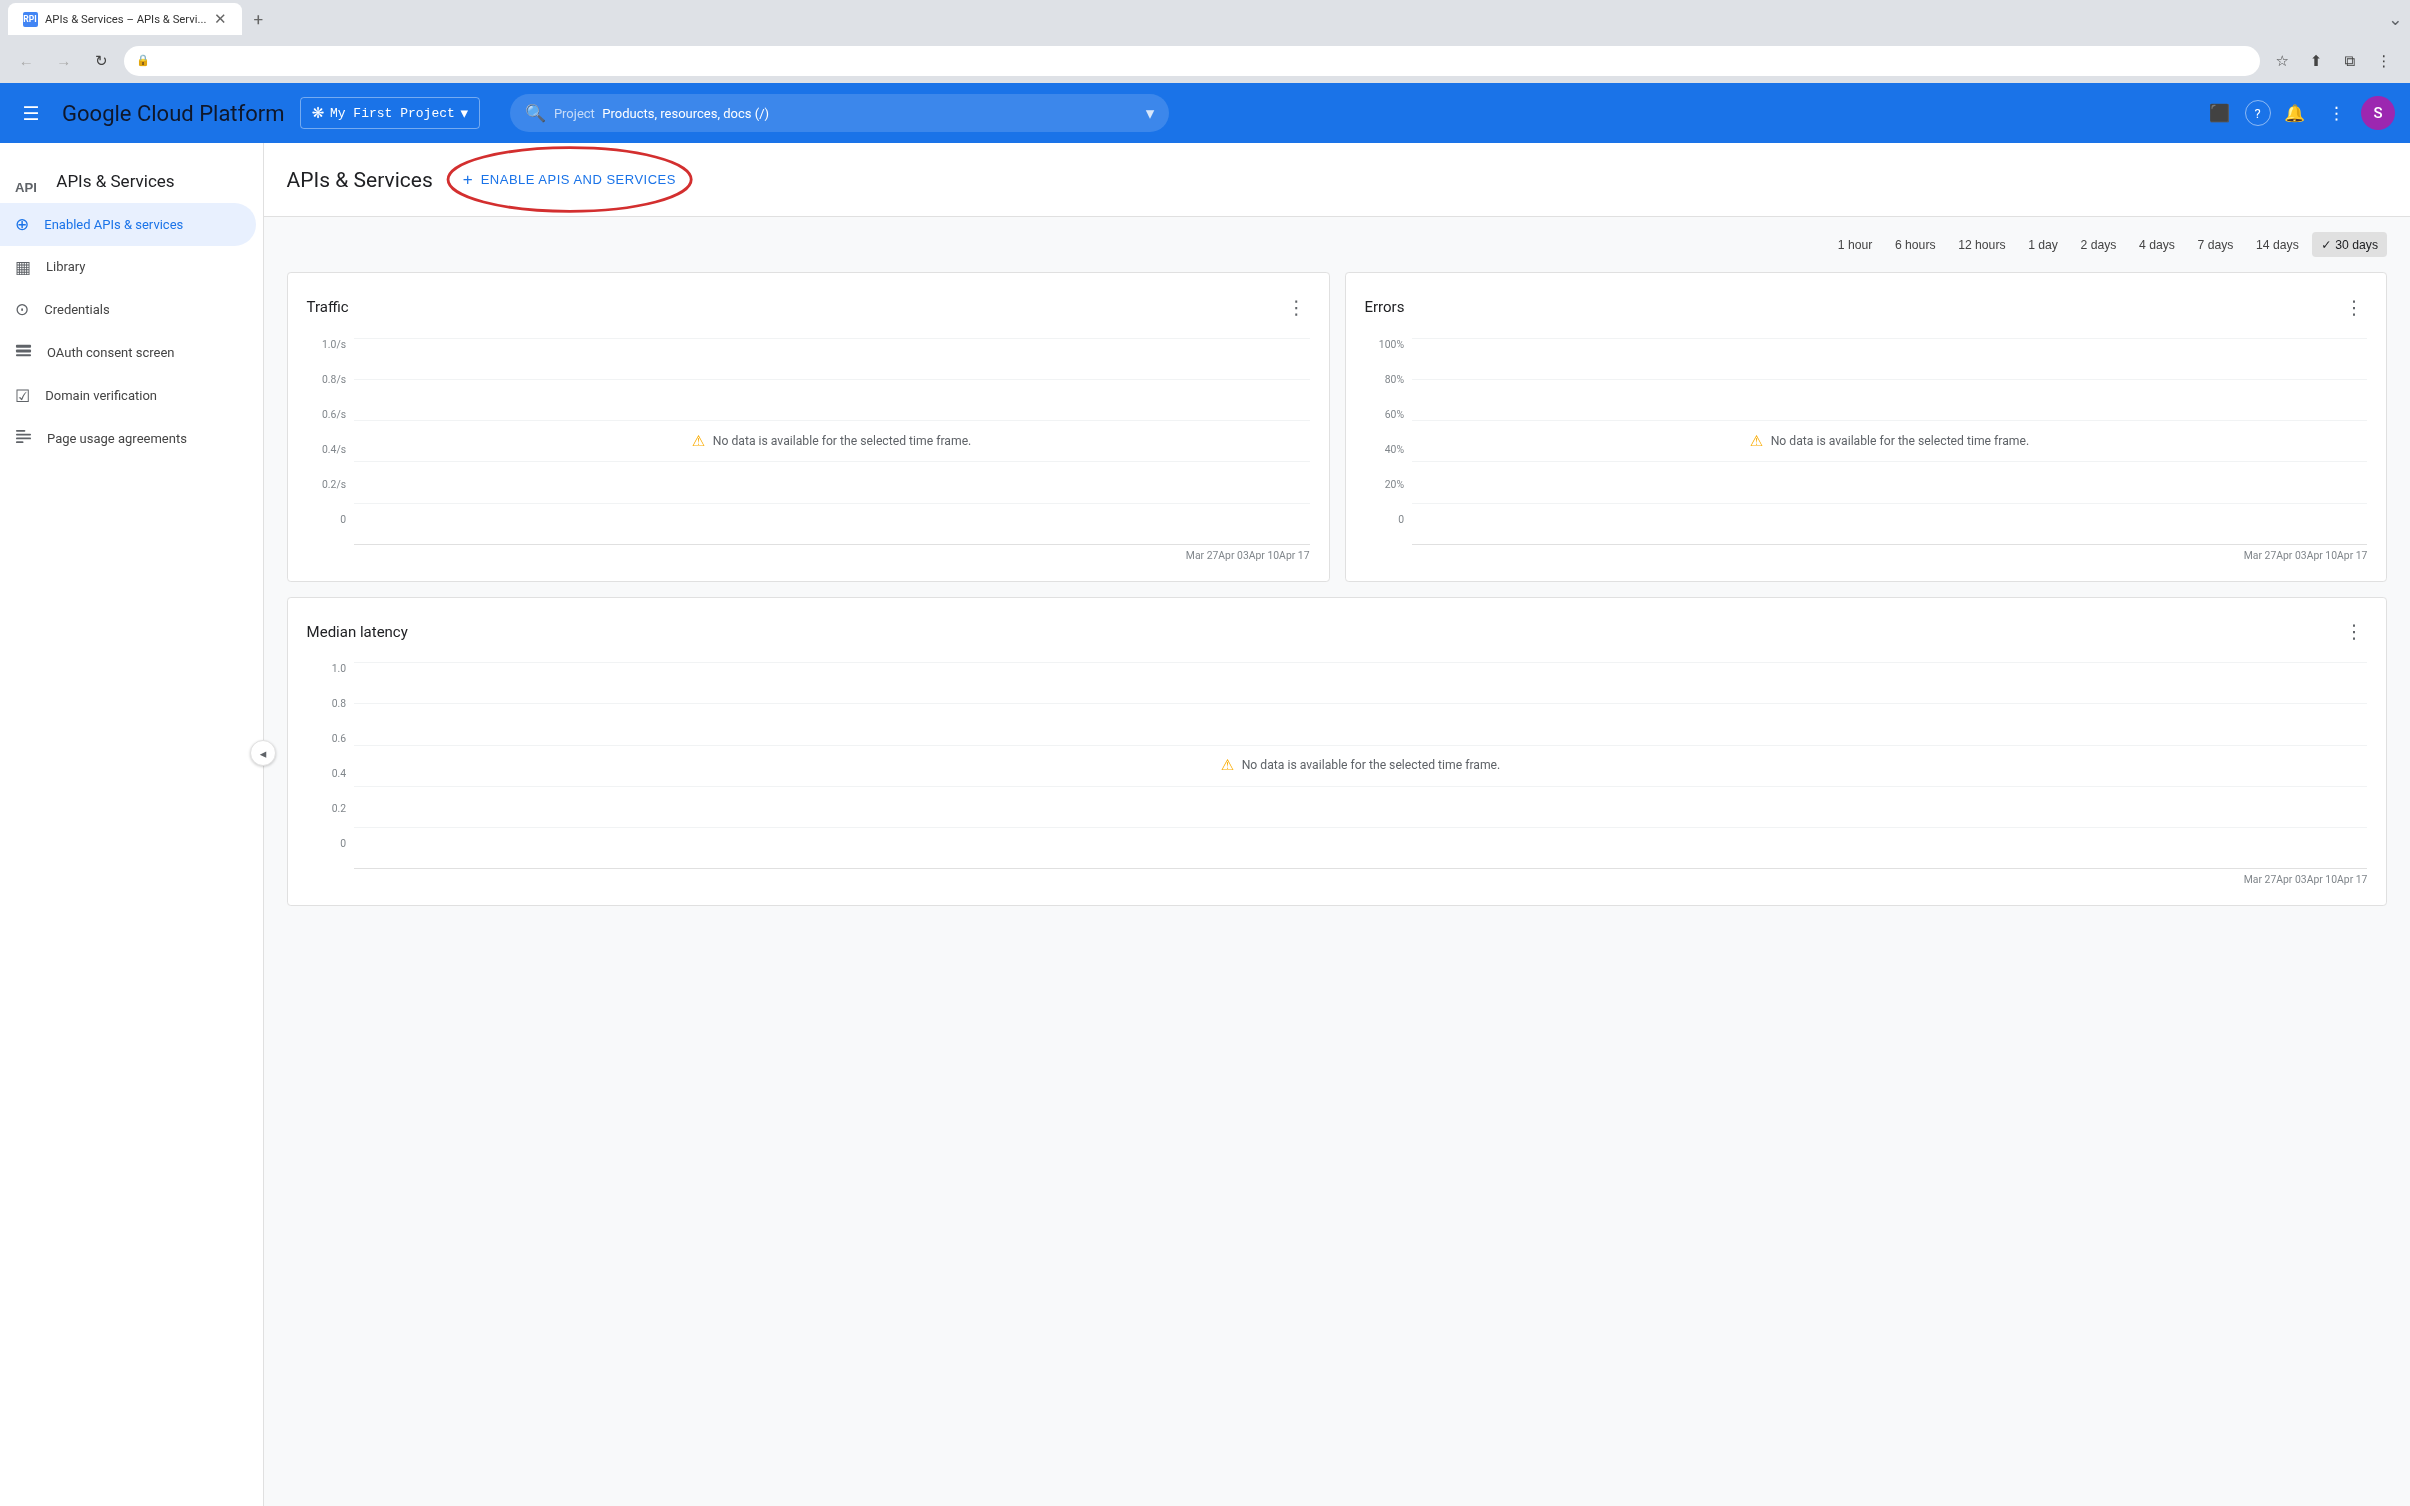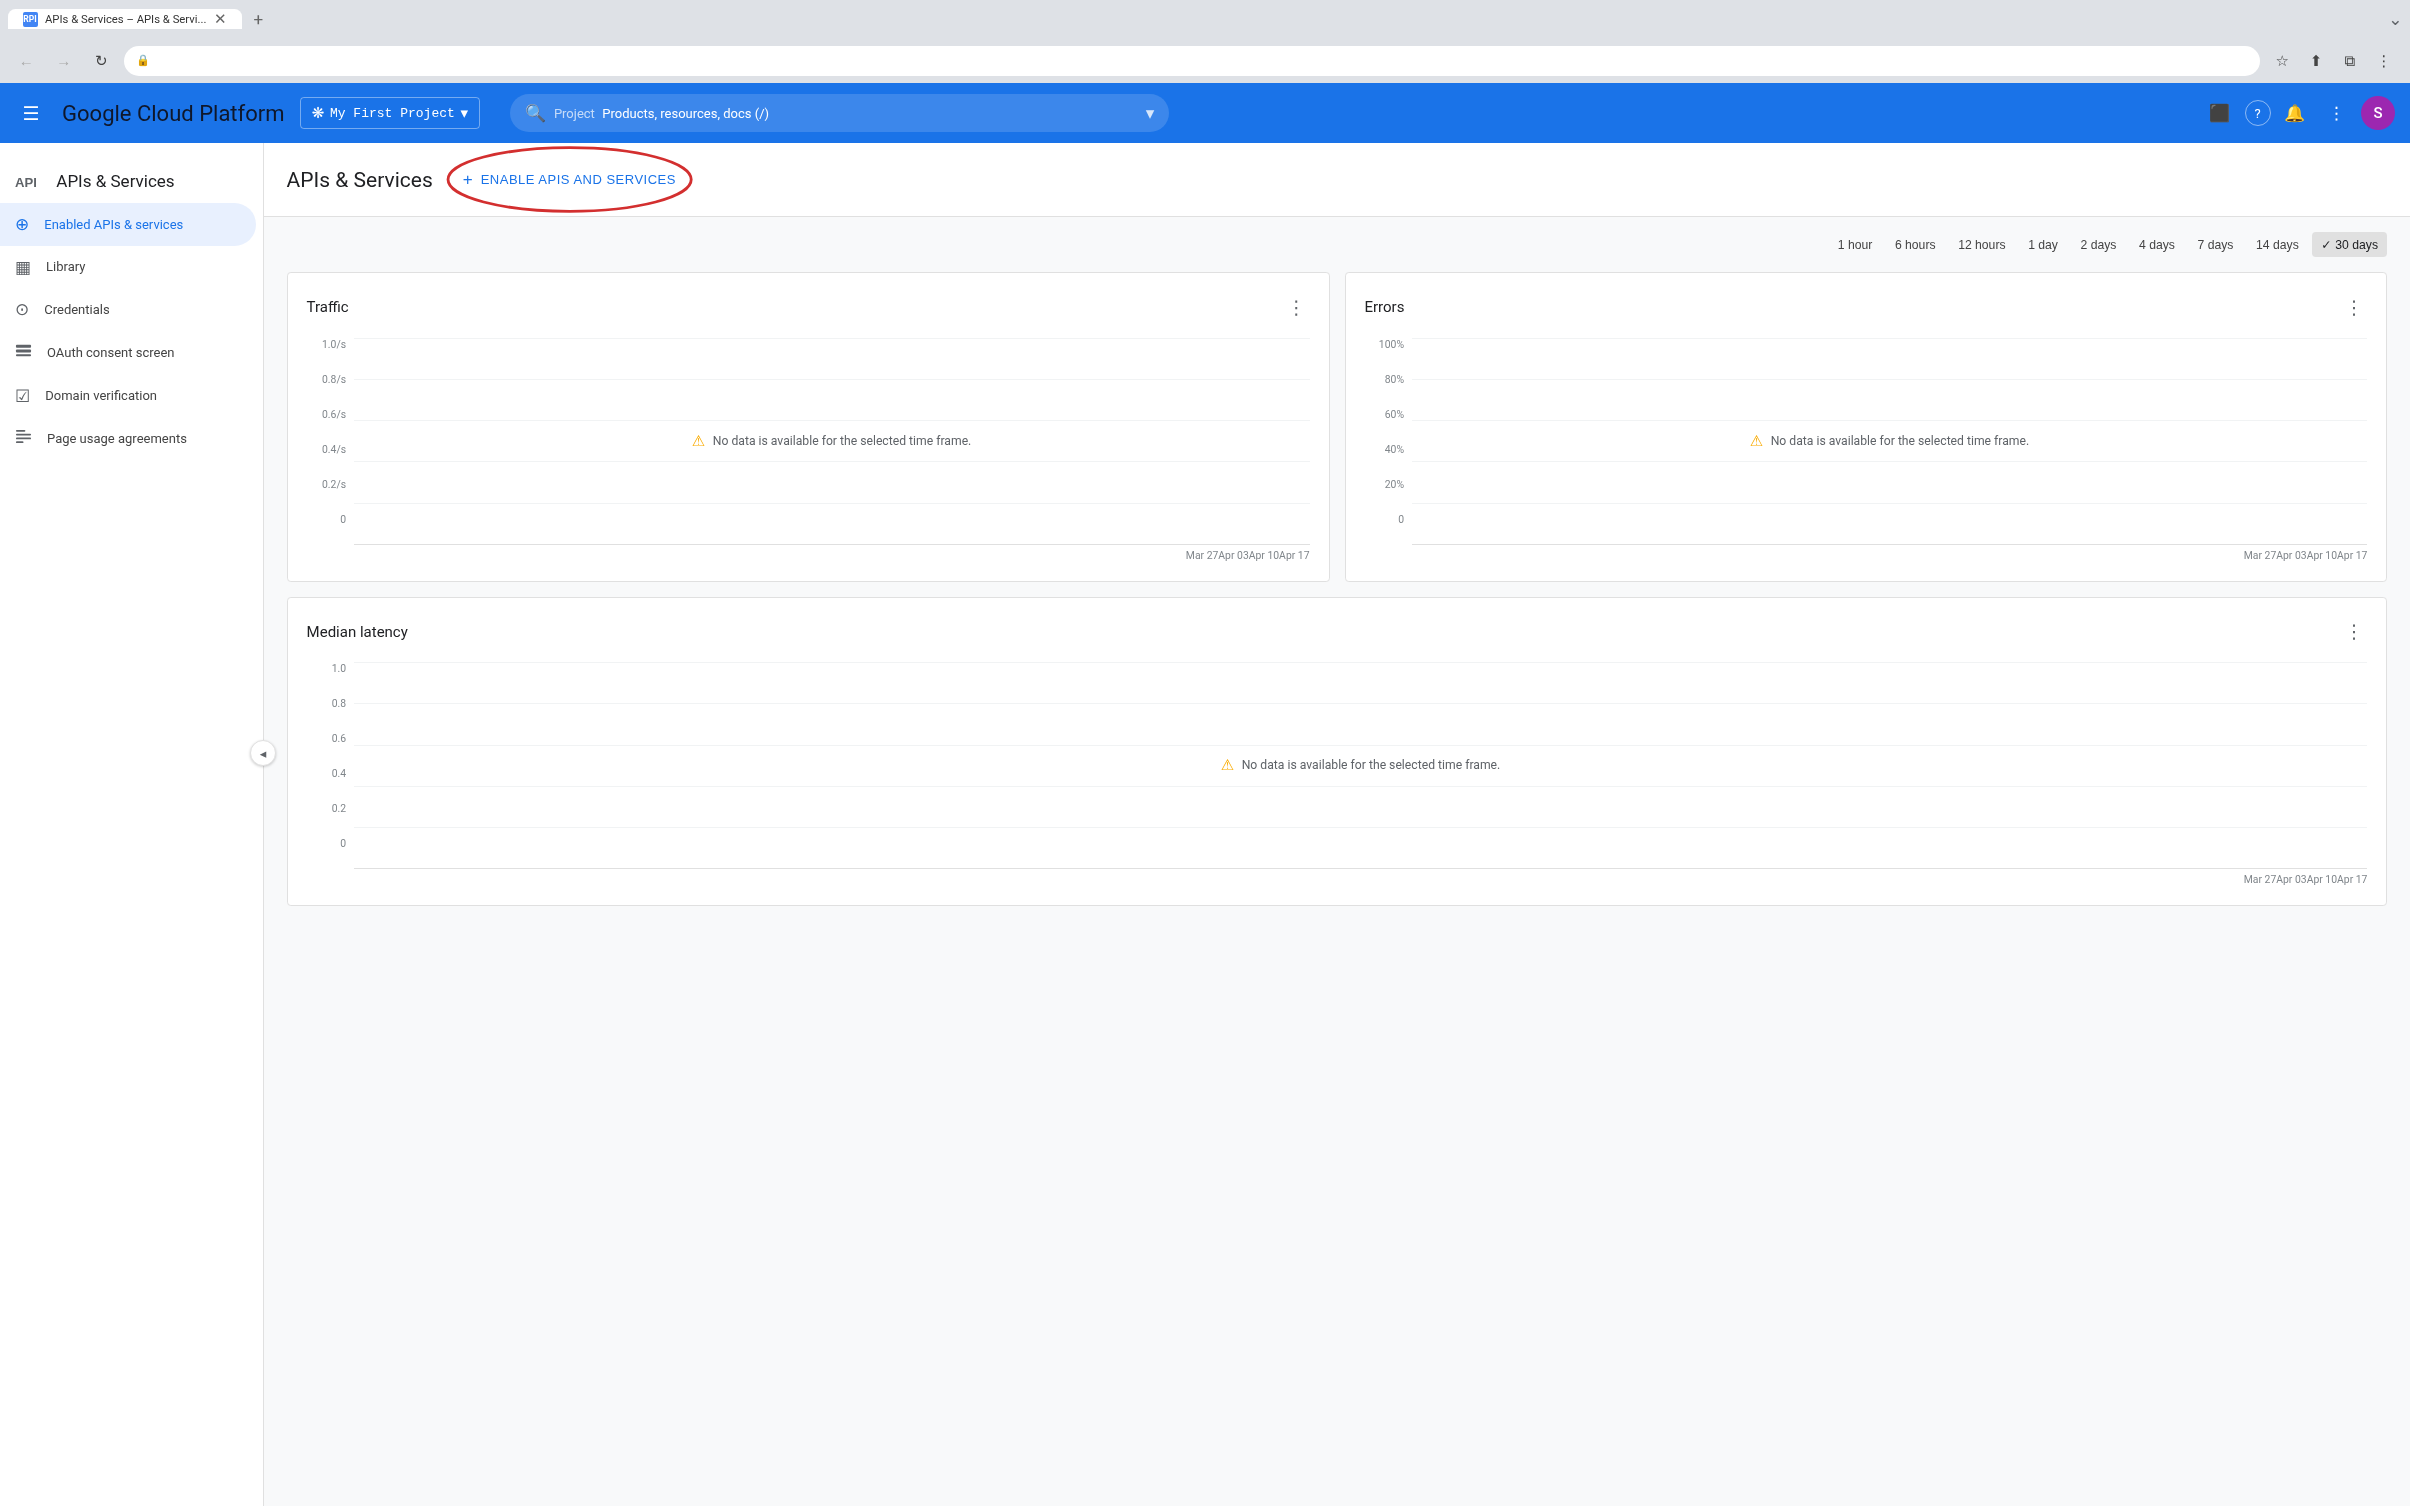--- a/index.html
+++ b/index.html
@@ -1,21 +1,21 @@
 <!DOCTYPE html>
 <html style="font-size:15px"><head>
   <meta charset="utf-8">
   <style>
     * { box-sizing: border-box; margin: 0; padding: 0; }
     body { font-family: 'Roboto', Arial, sans-serif; font-size: 13px; background: #f1f3f4; overflow-x: hidden; }
 
     
     .browser-chrome { background: #dee1e6; width: 100%; }
     .tab-bar { display: flex; align-items: center; height: 38px; padding: 0 7.5px; background: #dee1e6; }
-    .tab { display: flex; align-items: center; background: #fff; border-radius: 7.5px 7.5px 0 0; padding: 0 15px; height: 20px; font-size: 11.3px; color: #333; gap: 7.5px; min-width: 207px; }
+    .tab { display: flex; align-items: center; background: #fff; border-radius: 7.5px 7.5px 0 0; padding: 0 15px; height: 32px; font-size: 11.3px; color: #333; gap: 7.5px; min-width: 207px; }
     .tab-favicon { width: 15px; height: 15px; background: #4285f4; border-radius: 1.9px; display: flex; align-items: center; justify-content: center; color: white; font-size: 8.5px; font-weight: bold; flex-shrink: 0; }
     .tab-title { flex: 1; white-space: nowrap; overflow: hidden; text-overflow: ellipsis; font-size: 11.3px; }
     .tab-close { color: #666; font-size: 15px; cursor: pointer; }
     .new-tab-btn { width: 26px; height: 26px; border-radius: 50%; display: flex; align-items: center; justify-content: center; color: #666; font-size: 17px; cursor: pointer; margin-left: 3.8px; }
     .window-controls { margin-left: auto; display: flex; gap: 3.8px; align-items: center; }
 
     
     .address-bar { display: flex; align-items: center; height: 45px; padding: 0 11.3px; background: #dee1e6; gap: 7.5px; }
     .nav-btn { width: 30px; height: 30px; border-radius: 50%; display: flex; align-items: center; justify-content: center; color: #444; cursor: pointer; font-size: 15px; }
     .nav-btn.disabled { color: #aaa; cursor: default; }
@@ -40,21 +40,21 @@
     .nav-actions { margin-left: auto; display: flex; gap: 7.5px; align-items: center; }
     .nav-action-btn { width: 34px; height: 34px; border-radius: 50%; display: flex; align-items: center; justify-content: center; color: white; font-size: 17px; cursor: pointer; }
     .user-avatar { width: 34px; height: 34px; border-radius: 50%; background: #9c27b0; display: flex; align-items: center; justify-content: center; color: white; font-weight: 500; font-size: 15px; cursor: pointer; }
 
     
     .page-layout { display: flex; height: calc(100vh - 143px); }
 
     
     .sidebar { width: 264px; background: white; border-right: 0.9px solid #e0e0e0; flex-shrink: 0; padding-top: 7.5px; }
     .sidebar-header { display: flex; align-items: center; gap: 11.3px; padding: 15px 15px 7.5px; }
-    .api-icon { width: 30px; height: 30px; display: flex; align-items: center; justify-content: center; }
+    .api-icon { width: 30px; height: 30px; display: flex; align-items: flex-end; justify-content: center; }
     .api-text { font-size: 17px; font-weight: 400; color: #202124; }
     .sidebar-item { display: flex; align-items: center; gap: 15px; padding: 11.3px 15px; cursor: pointer; color: #444; font-size: 13px; border-radius: 0 22.6px 22.6px 0; margin-right: 7.5px; }
     .sidebar-item.active { background: #e8f0fe; color: #1a73e8; }
     .sidebar-item.active .sidebar-icon { color: #1a73e8; }
     .sidebar-icon { font-size: 17px; color: #5f6368; flex-shrink: 0; }
     .sidebar-label { font-size: 13px; }
 
     
     .main-content { flex: 1; padding: 0; overflow-y: auto; background: #f8f9fa; }
     .content-header { display: flex; align-items: center; padding: 19px 22.6px; background: white; border-bottom: 0.9px solid #e0e0e0; gap: 15px; }

